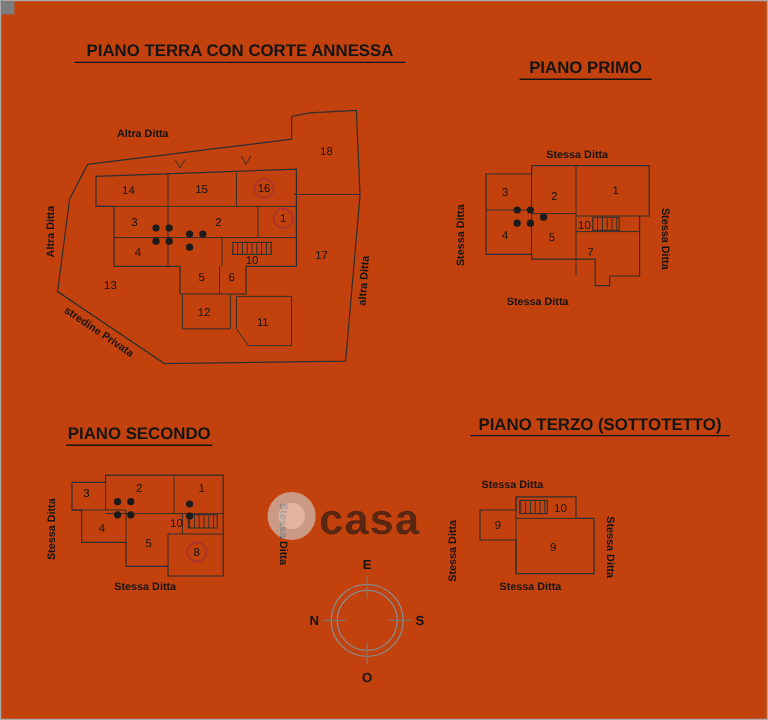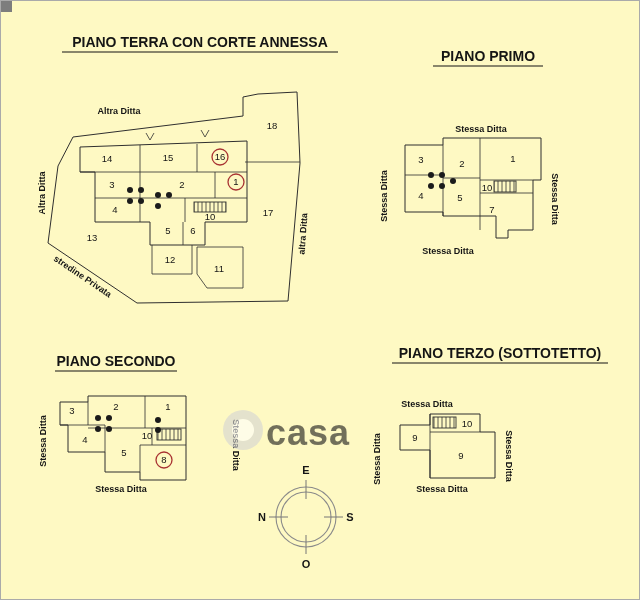--- a/index.html
+++ b/index.html
@@ -1,17 +1,17 @@
 <!DOCTYPE html>
 <html><head>
 <meta charset="utf-8">
 <style>
   html,body{margin:0;padding:0;background:#fff;}
   .stage{
-    position:relative;width:640px;height:600px;background:#fef9c3;
+    position:relative;width:640px;height:600px;background:#c2410c;
     overflow:hidden;font-family:"Liberation Sans",sans-serif;
   }
   .stage svg{position:absolute;left:0;top:0;}
   text{fill:#151515;}
   .title{font-weight:bold;font-size:14px;text-anchor:middle;}
   .rm{font-size:9.5px;text-anchor:middle;}
   .ditta{font-size:9px;font-weight:bold;text-anchor:middle;}
   .road{font-size:9px;font-weight:bold;}
   .cl{font-size:11px;font-weight:bold;text-anchor:middle;}
   .wall{fill:none;stroke:#2f2f2f;stroke-width:1;}

